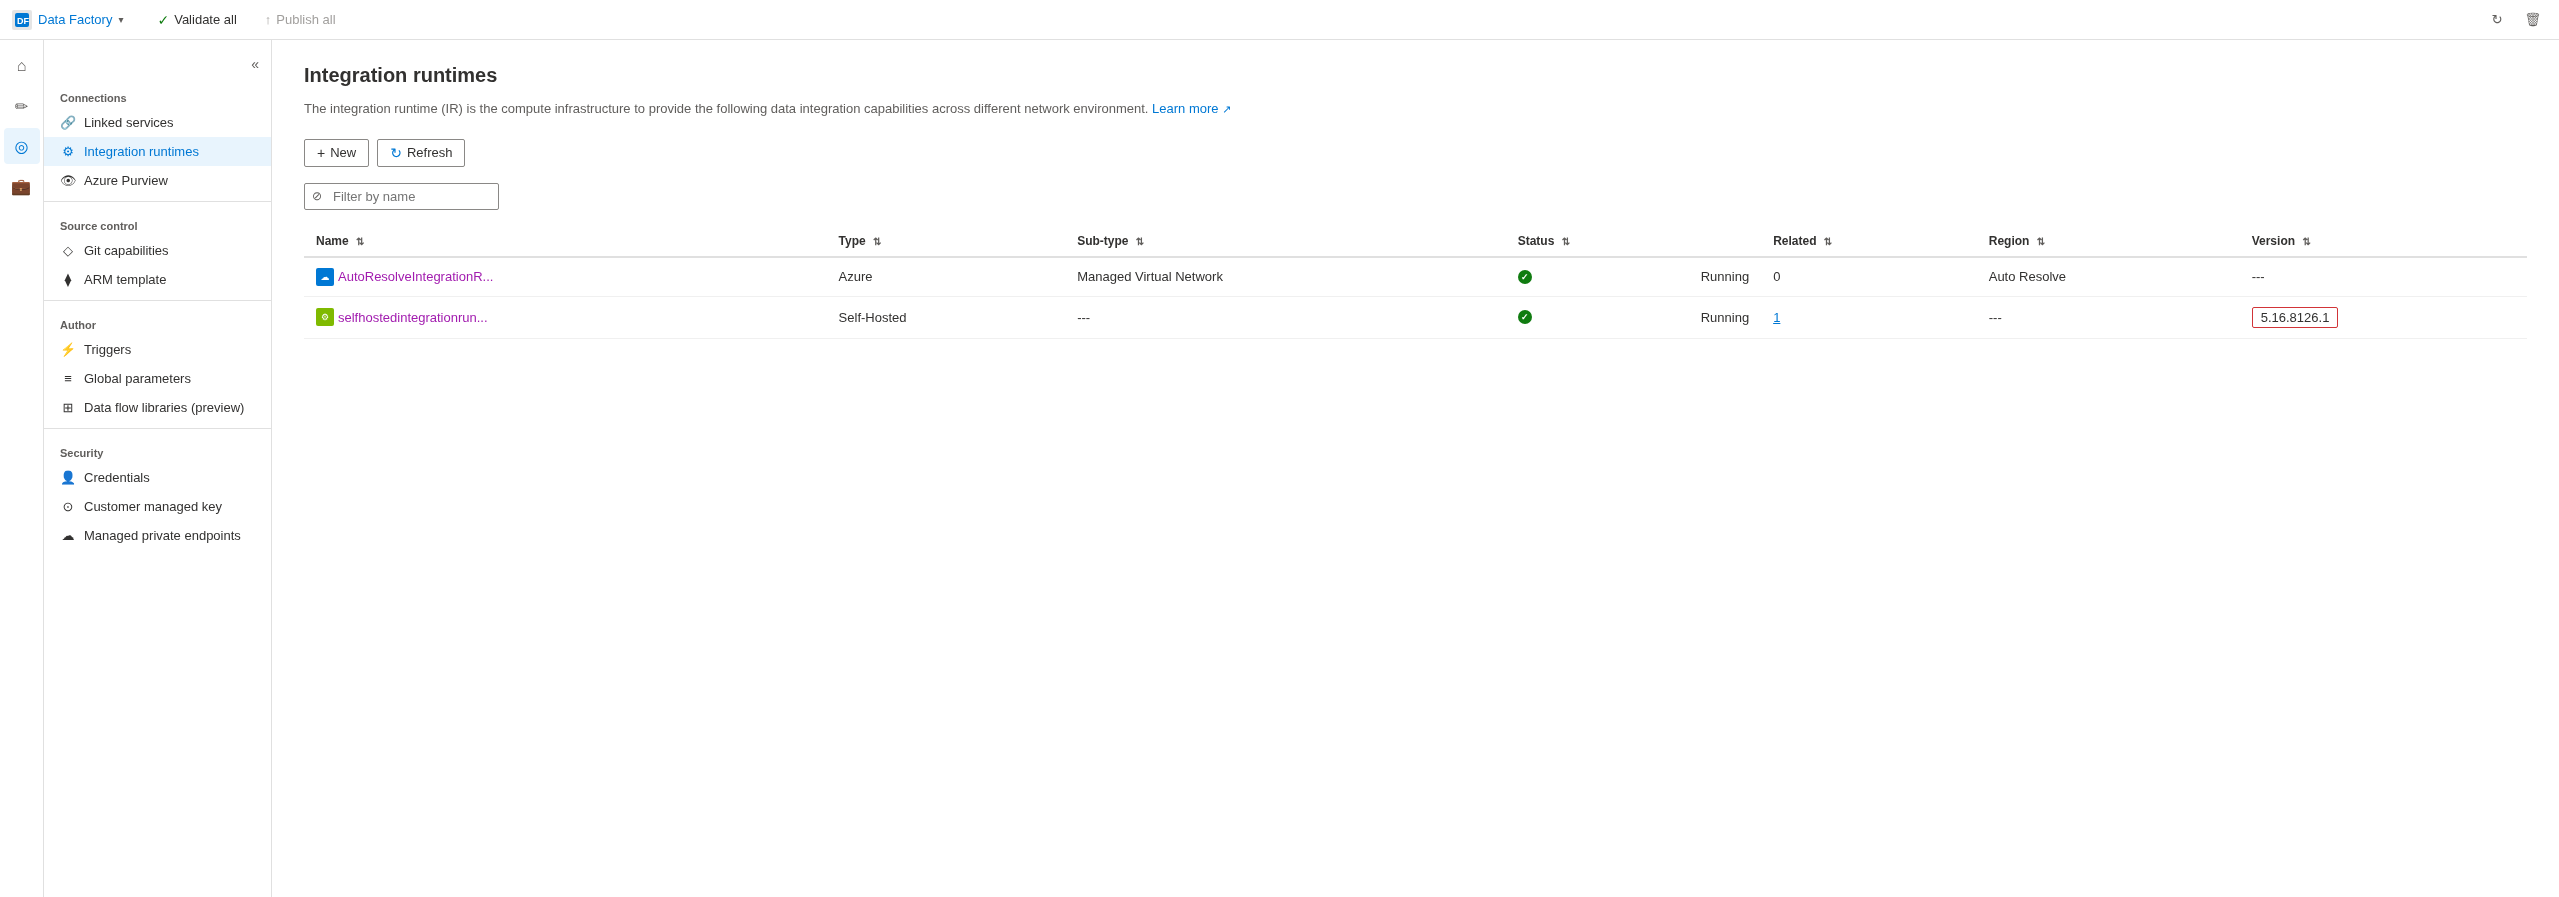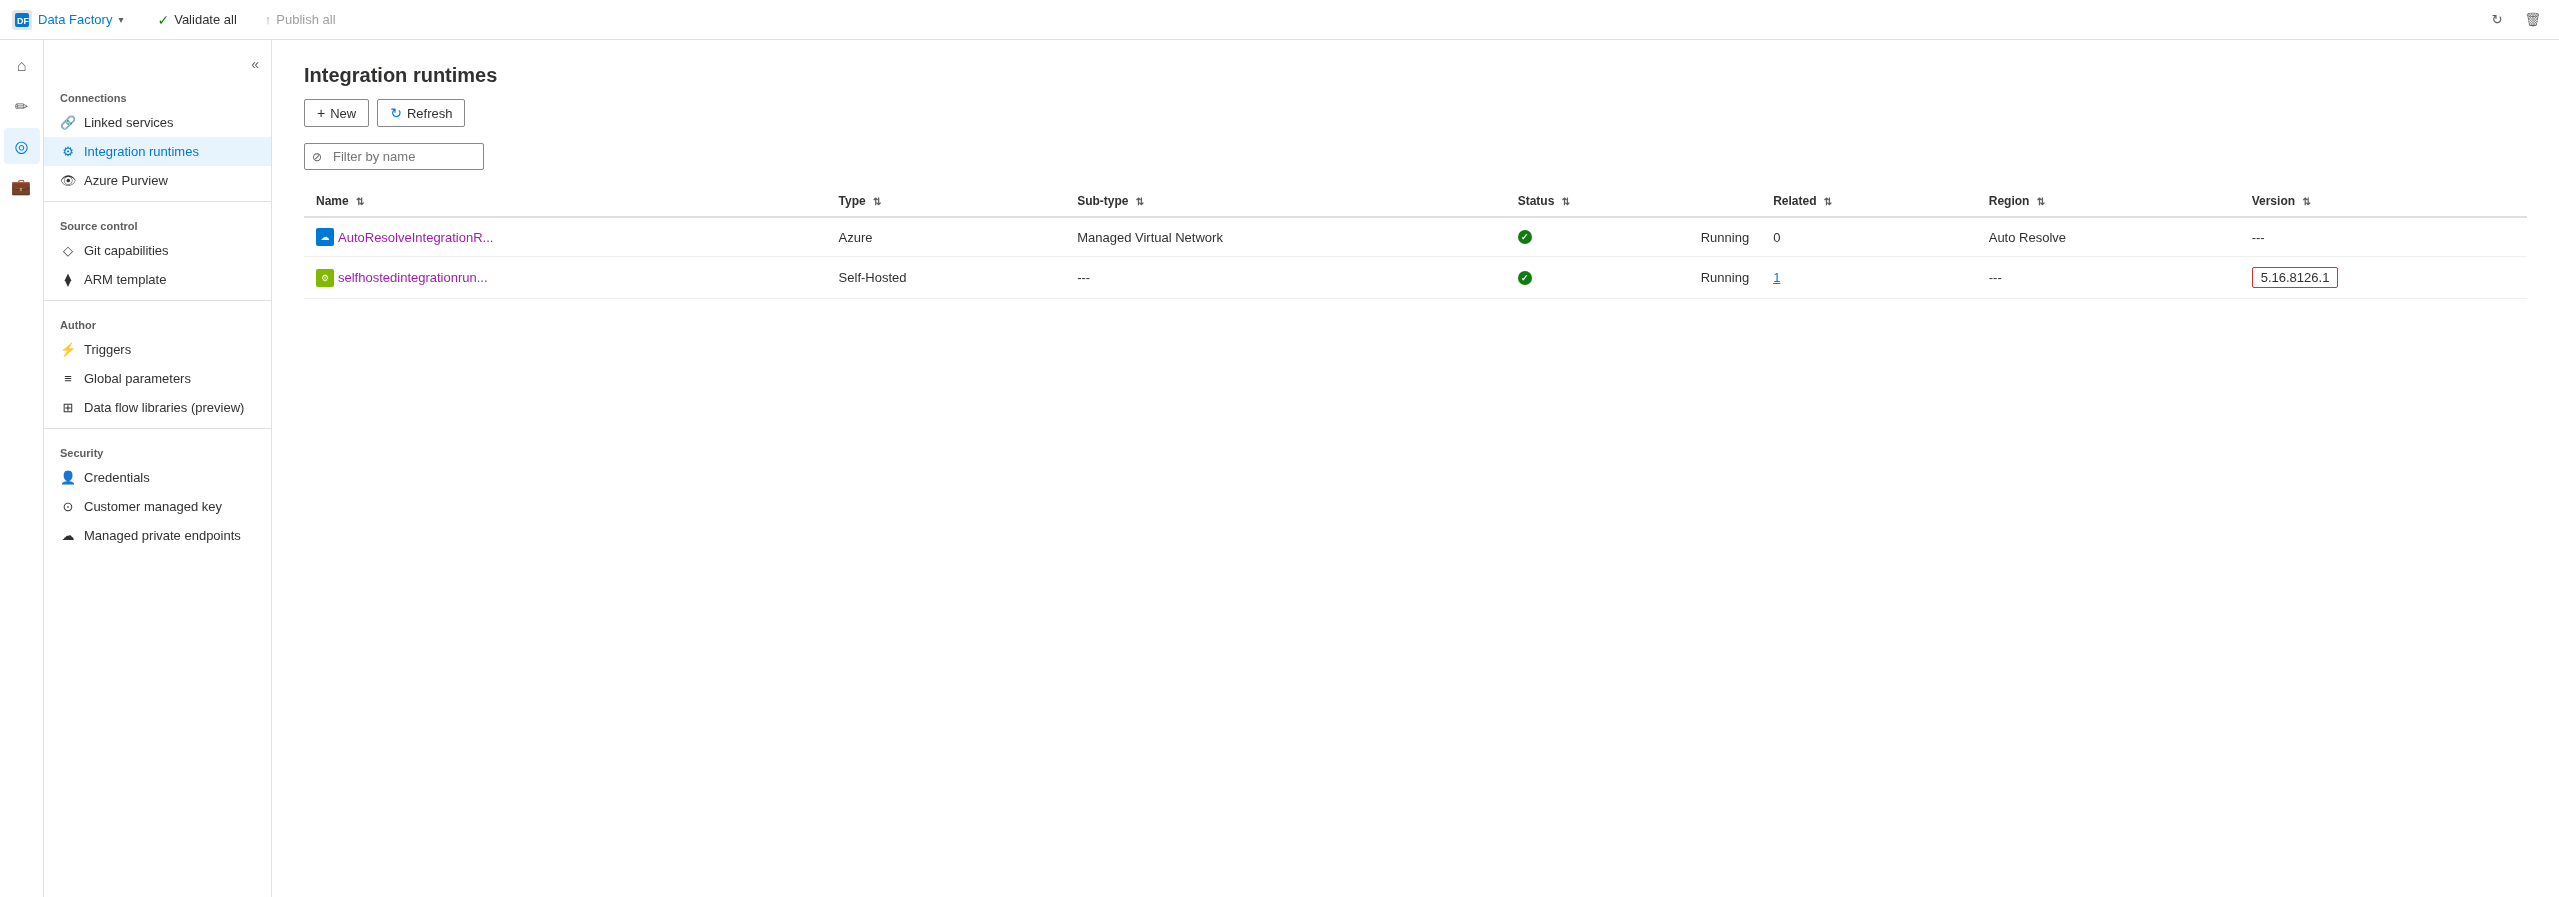--- a/index.html
+++ b/index.html
@@ -49,21 +49,21 @@
     .page-title { font-size: 20px; font-weight: 600; color: #323130; margin-bottom: 12px; }
     .description { font-size: 13px; color: #605e5c; margin-bottom: 20px; line-height: 1.5; }
     .description a { color: #0078d4; text-decoration: none; }
 
     
     .toolbar { display: flex; align-items: center; gap: 8px; margin-bottom: 16px; }
     .toolbar-btn { display: flex; align-items: center; gap: 5px; padding: 5px 12px; border: 1px solid #8a8886; background: #fff; cursor: pointer; font-size: 13px; color: #323130; border-radius: 2px; }
 
     
     .filter-input-wrap { position: relative; margin-bottom: 16px; }
-    .filter-input { width: 180px; padding: 5px 10px 5px 28px; border: 1px solid #8a8886; border-radius: 2px; font-size: 13px; color: #323130; outline: none; }
+    .filter-input { width: 195px; padding: 5px 10px 5px 28px; border: 1px solid #8a8886; border-radius: 2px; font-size: 13px; color: #323130; outline: none; }
     .filter-icon { position: absolute; left: 8px; top: 50%; transform: translateY(-50%); color: #605e5c; font-size: 12px; }
 
     
     .showing-count { font-size: 13px; color: #323130; margin-bottom: 12px; }
 
     
     .data-table { width: 100%; border-collapse: collapse; }
     .data-table th { font-size: 12px; font-weight: 600; color: #323130; text-align: left; padding: 8px 12px; border-bottom: 2px solid #e0e0e0; white-space: nowrap; }
     .data-table th .sort-icon { margin-left: 4px; color: #605e5c; font-size: 10px; }
     .data-table td { padding: 10px 12px; border-bottom: 1px solid #f0f0f0; font-size: 13px; color: #323130; vertical-align: middle; }
@@ -184,20 +184,27 @@
     </div>
     <div class="nav-item">
       <span class="nav-icon">☁</span>
       <span>Managed private endpoints</span>
     </div>
   </div>
 
   <div class="content-area">
     <h1 class="page-title">Integration runtimes</h1>
 
+    <p class="description">
+      <span>The integration runtime (IR) is the compute infrastructure to provide the following data integration capabilities across different network environment.</span>
+      <a href="#">
+        <span>Learn more</span>
+        <span style="font-size:11px;">↗</span>
+      </a>
+    </p>
 
     <div class="toolbar">
       <button class="toolbar-btn">
         <span style="font-size:14px; font-weight:300;">+</span>
         <span>New</span>
       </button>
       <button class="toolbar-btn">
         <span style="color:#0078d4; font-size:14px;">↻</span>
         <span>Refresh</span>
       </button>

